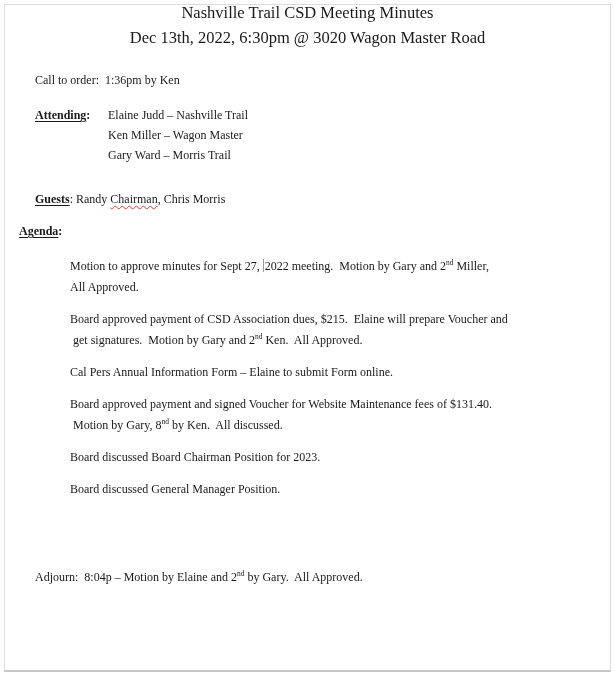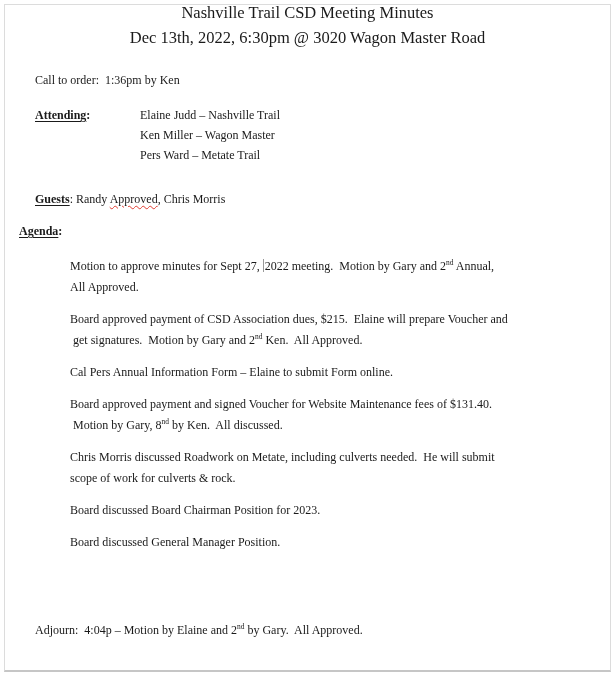--- a/index.html
+++ b/index.html
@@ -10,21 +10,21 @@
   }
   .page-frame{
     position:absolute;left:4px;top:4px;right:4px;bottom:5px;
     border:1px solid #dcdcdc;border-bottom:2px solid #c6c6c6;
     pointer-events:none;
   }
   .content{position:absolute;left:0;top:0;right:0;bottom:0;}
   .title-block{margin-top:0;text-align:center;font-size:16.5px;line-height:25px;}
   .body-line{font-size:12px;line-height:21px;white-space:pre-wrap;}
   .call{margin:20px 0 0 35px;}
-  .attending{display:flex;margin:14px 0 16px 35px;font-size:12px;line-height:20px;gap:32px;}
+  .attending{display:flex;margin:14px 0 16px 35px;font-size:12px;line-height:20px;}
   .att-label{width:73px;flex:0 0 73px;}
   .label-word{font-weight:bold;text-decoration:underline;text-underline-offset:2px;}
   .label-colon{font-weight:bold;}
   .att-names{white-space:pre-wrap;}
   .guests{margin:24px 0 0 35px;}
   .agenda-row{margin:11px 0 0 19px;}
   .agenda-item{margin:11px 20px 0 70px;}
   .agenda-item:first-of-type{margin-top:14px;}
   .adjourn{margin:67px 0 0 35px;}
   sup{font-size:0.62em;vertical-align:super;line-height:0;}
@@ -47,32 +47,31 @@
 
   <div class="title-block">
     <div>Nashville Trail CSD Meeting Minutes</div>
     <div>Dec 13th, 2022, 6:30pm @ 3020 Wagon Master Road</div>
   </div>
 
   <div class="body-line call">Call to order:  1:36pm by Ken</div>
 
   <div class="attending">
     <div class="att-label"><span class="label-word">Attending</span><span class="label-colon">:</span></div>
-    <div class="att-names"><div>Elaine Judd – Nashville Trail</div><div>Ken Miller – Wagon Master</div><div>Pers Ward – Metate Trail</div></div>
+    <div class="att-names"><div>Elaine Judd – Nashville Trail</div><div>Ken Miller – Wagon Master</div><div>Gary Ward – Morris Trail</div></div>
   </div>
 
-  <div class="body-line guests"><span class="label-word">Guests</span><span><span>: Randy </span><span class="misspelled">Approved</span><span>, Chris Morris</span></span></div>
+  <div class="body-line guests"><span class="label-word">Guests</span><span><span>: Randy </span><span class="misspelled">Chairman</span><span>, Chris Morris</span></span></div>
 
   <div class="body-line agenda-row"><span class="label-word">Agenda</span><span class="label-colon">:</span></div>
 
   <div>
-    <div class="body-line agenda-item"><span>Motion to approve minutes for Sept 27, </span><span class="caret"></span><span>2022 meeting.  Motion by Gary and 2</span><sup>nd</sup><span> Annual,</span><br><span>All Approved.</span></div>
+    <div class="body-line agenda-item"><span>Motion to approve minutes for Sept 27, </span><span class="caret"></span><span>2022 meeting.  Motion by Gary and 2</span><sup>nd</sup><span> Miller,</span><br><span>All Approved.</span></div>
     <div class="body-line agenda-item"><span>Board approved payment of CSD Association dues, $215.  Elaine will prepare Voucher and</span><br><span> get signatures.  Motion by Gary and 2</span><sup>nd</sup><span> Ken.  All Approved.</span></div>
     <div class="body-line agenda-item"><span>Cal Pers Annual Information Form – Elaine to submit Form online.</span></div>
     <div class="body-line agenda-item"><span>Board approved payment and signed Voucher for Website Maintenance fees of $131.40.</span><br><span> Motion by Gary, 8</span><sup>nd</sup><span> by Ken.  All discussed.</span></div>
-    <div class="body-line agenda-item"><span>Chris Morris discussed Roadwork on Metate, including culverts needed.  He will submit</span><br><span>scope of work for culverts &amp; rock.</span></div>
     <div class="body-line agenda-item"><span>Board discussed Board Chairman Position for 2023.</span></div>
     <div class="body-line agenda-item"><span>Board discussed General Manager Position.</span></div>
   </div>
 
-  <div class="body-line adjourn"><span>Adjourn:  4:04p – Motion by Elaine and 2</span><sup>nd</sup><span> by Gary.  All Approved.</span></div>
+  <div class="body-line adjourn"><span>Adjourn:  8:04p – Motion by Elaine and 2</span><sup>nd</sup><span> by Gary.  All Approved.</span></div>
 
 </div>
 
 </body></html>

